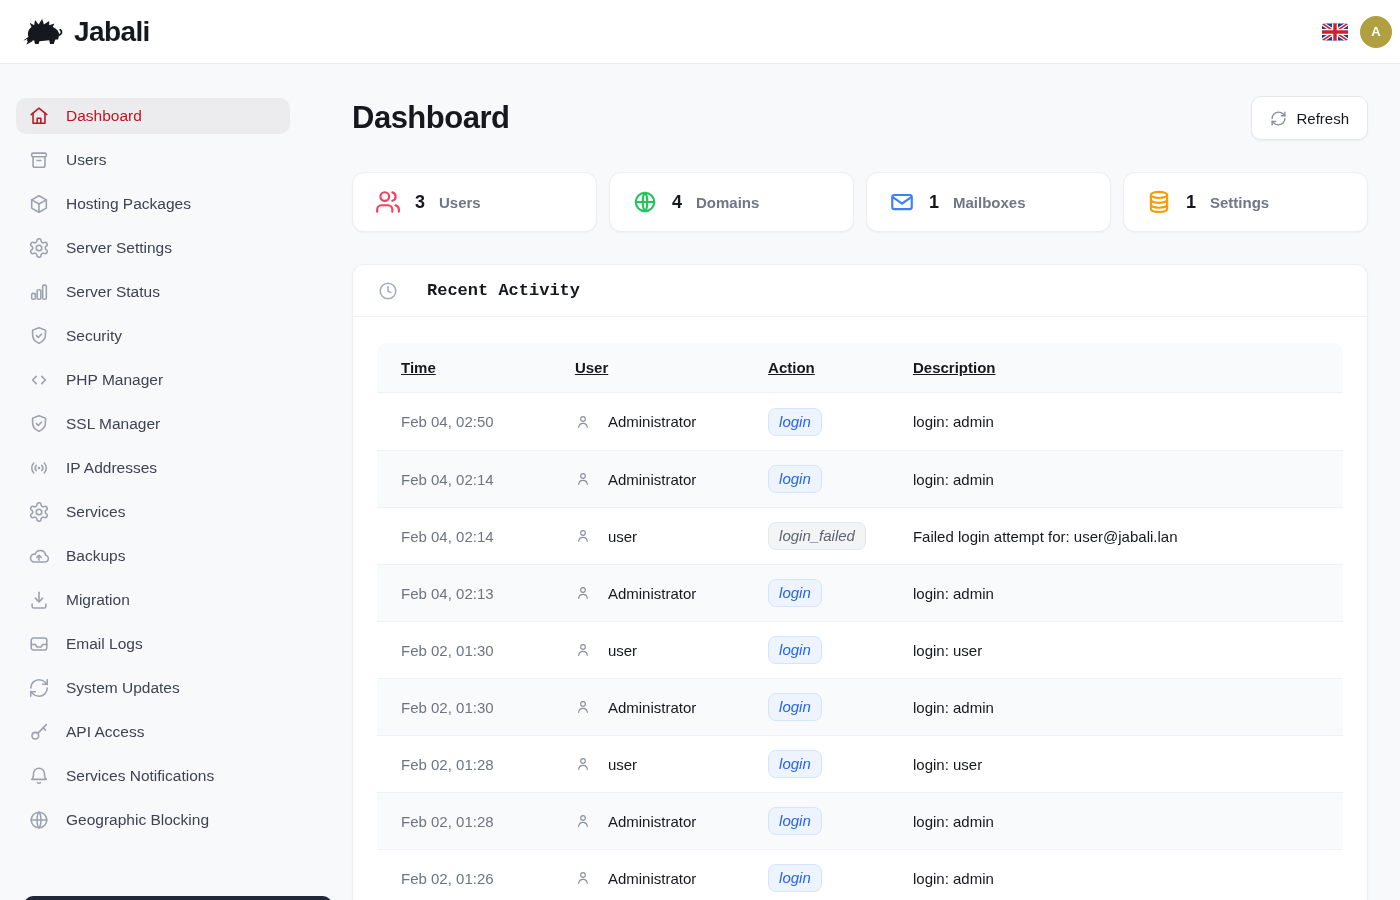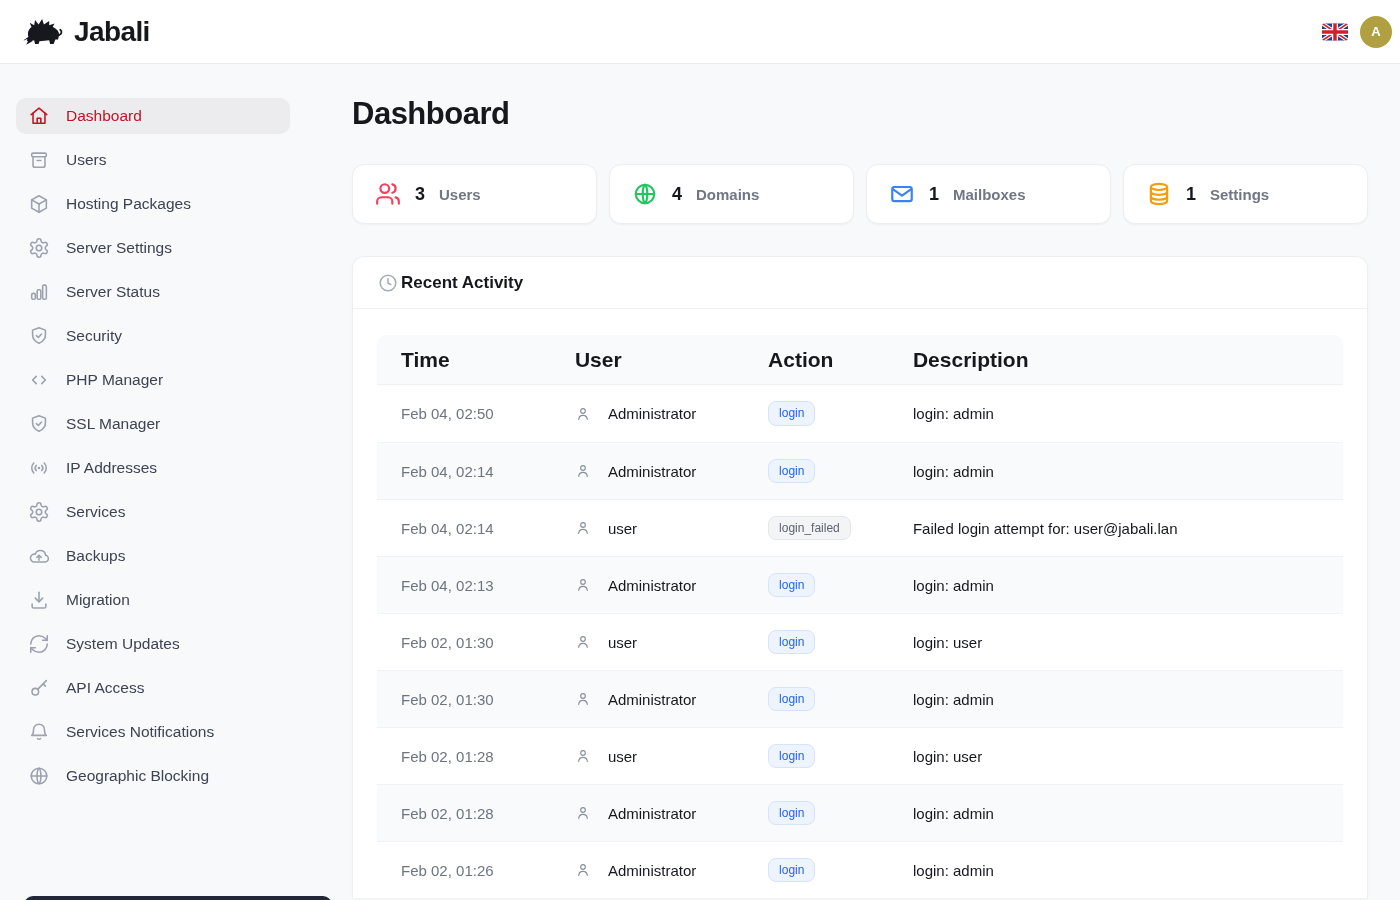--- a/index.html
+++ b/index.html
@@ -33,38 +33,38 @@
   
   .stats { display:flex; gap:12px; margin-bottom:32px; }
   .stat-card { flex:1; height:60px; background:#fff; border:1px solid #eceef1; border-radius:12px; display:flex; align-items:center; gap:14px; padding:0 22px; box-shadow:0 1px 2px rgba(16,24,40,.04); }
   .stat-icon { width:26px; height:26px; display:flex; flex:none; }
   .stat-icon svg { width:26px; height:26px; stroke-width:2; }
   .stat-count { font-size:18px; font-weight:700; color:#16181d; }
   .stat-label { font-size:15px; font-weight:600; color:#707684; }
 
   
   .activity-card { background:#fff; border:1px solid #eceef1; border-bottom:none; border-radius:12px 12px 0 0; box-shadow:0 1px 2px rgba(16,24,40,.04); }
-  .activity-head { height:52px; display:flex; align-items:center; gap:2px; padding:0 24px; border-bottom:1px solid #eef0f3; }
+  .activity-head { height:52px; display:flex; align-items:center; gap:28px; padding:0 24px; border-bottom:1px solid #eef0f3;font-family:Liberation Mono, monospace; }
   .activity-head .a-icon { width:22px; height:22px; color:#a7adb8; display:flex; }
   .activity-head .a-icon svg { width:22px; height:22px; }
   .activity-title { font-size:17px; font-weight:700; }
   .activity-body { padding:26px 24px 0; }
 
   .thead { display:flex; align-items:center; height:50px; background:#f9fafb; border-radius:10px 10px 0 0; border-bottom:1px solid #eef0f3; }
-  .th { font-size:21px; font-weight:700; color:#16181d; }
+  .th { font-size:15px; font-weight:700; color:#16181d;text-decoration:underline; }
   .th, .td { padding-left:24px; }
   .c1{ width:18%; } .c2{ width:20%; } .c3{ width:15%; } .c4{ width:47%; }
   .trow { display:flex; align-items:center; height:57px; font-size:15px; }
   .trow:nth-child(even) { background:#f9fafb; }
   .trow + .trow { border-top:1px solid #f1f2f5; }
   .td-time { color:#6e7480; }
   .td-user { display:flex; align-items:center; gap:17px; color:#16181d; }
   .td-user .p-icon { width:16px; height:16px; color:#8a909c; display:flex; }
   .td-user .p-icon svg { width:16px; height:16px; }
-  .badge { display:inline-block; padding:4px 10px; border-radius:8px; font-size:12px; line-height:1.2; }
+  .badge { display:inline-block; padding:4px 10px; border-radius:8px; font-size:15px; line-height:1.2;font-style:italic; }
   .badge.blue { color:#2563eb; background:#eef4fe; border:1px solid #d5e3fc; }
   .badge.gray { color:#5d6470; background:#f3f4f6; border:1px solid #e4e6ea; }
   .td-desc { color:#16181d; }
 </style>
 </head>
 <body>
 
 <div class="topbar">
   <div class="brand">
     <span style="display:flex;">
@@ -210,20 +210,29 @@
               <path d="M12 3.5v10"></path>
               <path d="M8 10l4 4 4-4"></path>
               <path d="M4.5 16.5v2.5a1.8 1.8 0 0 0 1.8 1.8h11.4a1.8 1.8 0 0 0 1.8-1.8v-2.5"></path>
             </svg>
           </span>
           <span class="s-label">Migration</span>
         </div>
         <div class="side-item">
           <span class="s-icon">
             <svg viewBox="0 0 24 24" fill="none" stroke="currentColor" stroke-width="1.7" stroke-linecap="round" stroke-linejoin="round">
+              <rect x="3.5" y="5.5" width="17" height="13" rx="2.5"></rect>
+              <path d="M3.5 12.5h4.5l1.8 2.8h4.4l1.8-2.8h4.5"></path>
+            </svg>
+          </span>
+          <span class="s-label">Email Logs</span>
+        </div>
+        <div class="side-item">
+          <span class="s-icon">
+            <svg viewBox="0 0 24 24" fill="none" stroke="currentColor" stroke-width="1.7" stroke-linecap="round" stroke-linejoin="round">
               <path d="M3 12a9 9 0 0 1 9-9 9.75 9.75 0 0 1 6.74 2.74L21 8"></path>
               <path d="M21 3v5h-5"></path>
               <path d="M21 12a9 9 0 0 1-9 9 9.75 9.75 0 0 1-6.74-2.74L3 16"></path>
               <path d="M8 16H3v5"></path>
             </svg>
           </span>
           <span class="s-label">System Updates</span>
         </div>
         <div class="side-item">
           <span class="s-icon">
@@ -254,20 +263,31 @@
           </span>
           <span class="s-label">Geographic Blocking</span>
         </div>
       </nav>
     <div class="side-bottom-bar"></div>
   </div>
 
   <div class="main">
     <div class="main-head">
       <h1 class="page-title">Dashboard</h1>
+      <button class="refresh-btn">
+        <span style="display:flex;">
+          <svg viewBox="0 0 24 24" fill="none" stroke="currentColor" stroke-width="2" stroke-linecap="round" stroke-linejoin="round">
+              <path d="M3 12a9 9 0 0 1 9-9 9.75 9.75 0 0 1 6.74 2.74L21 8"></path>
+              <path d="M21 3v5h-5"></path>
+              <path d="M21 12a9 9 0 0 1-9 9 9.75 9.75 0 0 1-6.74-2.74L3 16"></path>
+              <path d="M8 16H3v5"></path>
+            </svg>
+        </span>
+        <span>Refresh</span>
+      </button>
     </div>
 
     <div class="stats">
         <div class="stat-card">
           <span class="stat-icon" style="color:#f43f5e">
             <svg viewBox="0 0 24 24" fill="none" stroke="currentColor" stroke-width="1.7" stroke-linecap="round" stroke-linejoin="round">
               <path d="M16 21v-2a4 4 0 0 0-4-4H6a4 4 0 0 0-4 4v2"></path>
               <circle cx="9" cy="7" r="4"></circle>
               <path d="M22 21v-2a4 4 0 0 0-3-3.87"></path>
               <path d="M16 3.13a4 4 0 0 1 0 7.75"></path>

